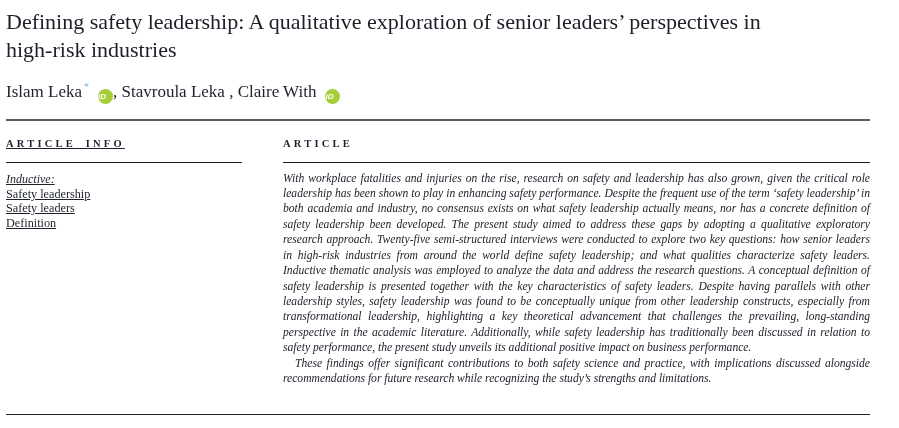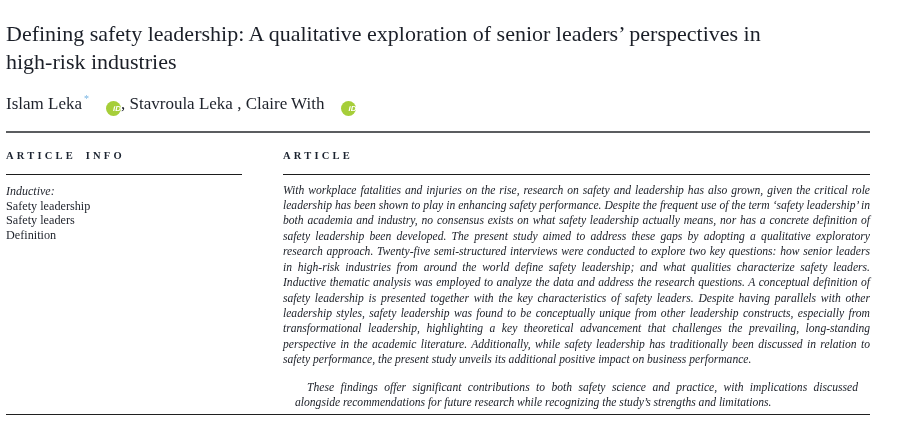--- a/index.html
+++ b/index.html
@@ -6,21 +6,21 @@
   .page {
     position: relative;
     width: 899px;
     height: 428px;
     box-sizing: border-box;
     background: #ffffff;
     font-family: "Liberation Serif", "DejaVu Serif", serif;
     color: #1d212a;
     overflow: hidden;
   }
-  .content { padding: 20px 29px 0 6px; }
+  .content { padding: 8px 29px 0 6px; }
   .title {
     margin: 0;
     max-width: 762px;
     font-size: 22px;
     line-height: 27.5px;
     font-weight: normal;
     color: #1b1f28;
   }
   .authors {
     margin-top: 13px;
@@ -38,37 +38,37 @@
   .orcid {
     display: inline-block;
     width: 15px; height: 15px;
     border-radius: 50%;
     background: #a6ce39;
     color: #ffffff;
     font-family: "Liberation Sans", sans-serif;
     font-size: 8px;
     font-weight: bold;
     font-style: italic;
-    text-align: right;
+    text-align: left;
     line-height: 15px;
     vertical-align: -2px;
-    margin-left: 17px;
+    margin-left: 9px;
     cursor: pointer;
   }
   .top-rule {
     margin-top: 15px;
     width: 864px;
     border-top: 2.5px solid #5b5d60;
   }
   .columns {
     display: flex;
     margin-top: 17px;
     width: 864px;
   }
-  .left-col  { width: 236px; flex: 0 0 236px; margin-right: 41px; }
+  .left-col  { width: 236px; flex: 0 0 236px; margin-right: 41px; text-decoration: underline; }
   .right-col { flex: 1; }
   .col-heading {
     font-size: 10.5px;
     font-weight: bold;
     letter-spacing: 3.2px;
     word-spacing: 4px;
     color: #1b2330;
   }
   .heading-rule {
     margin-top: 13px;
@@ -83,21 +83,21 @@
   }
   .keyword { font-size: 12.2px; line-height: 14.8px; }
   .abs-p {
     margin: 8px 0 0 0;
     font-size: 11.6px;
     line-height: 15.4px;
     text-align: justify;
     color: #20242c;
     font-style: italic;
   }
-  .abs-p.cont { margin: 12px; text-indent: 12px; }
+  .abs-p.cont { margin: 0; text-indent: 12px; }
   .bottom-rule {
     position: absolute;
     left: 6px;
     top: 414px;
     width: 864px;
     border-top: 1.5px solid #202020;
   }
 </style>
 </head>
 <body>

